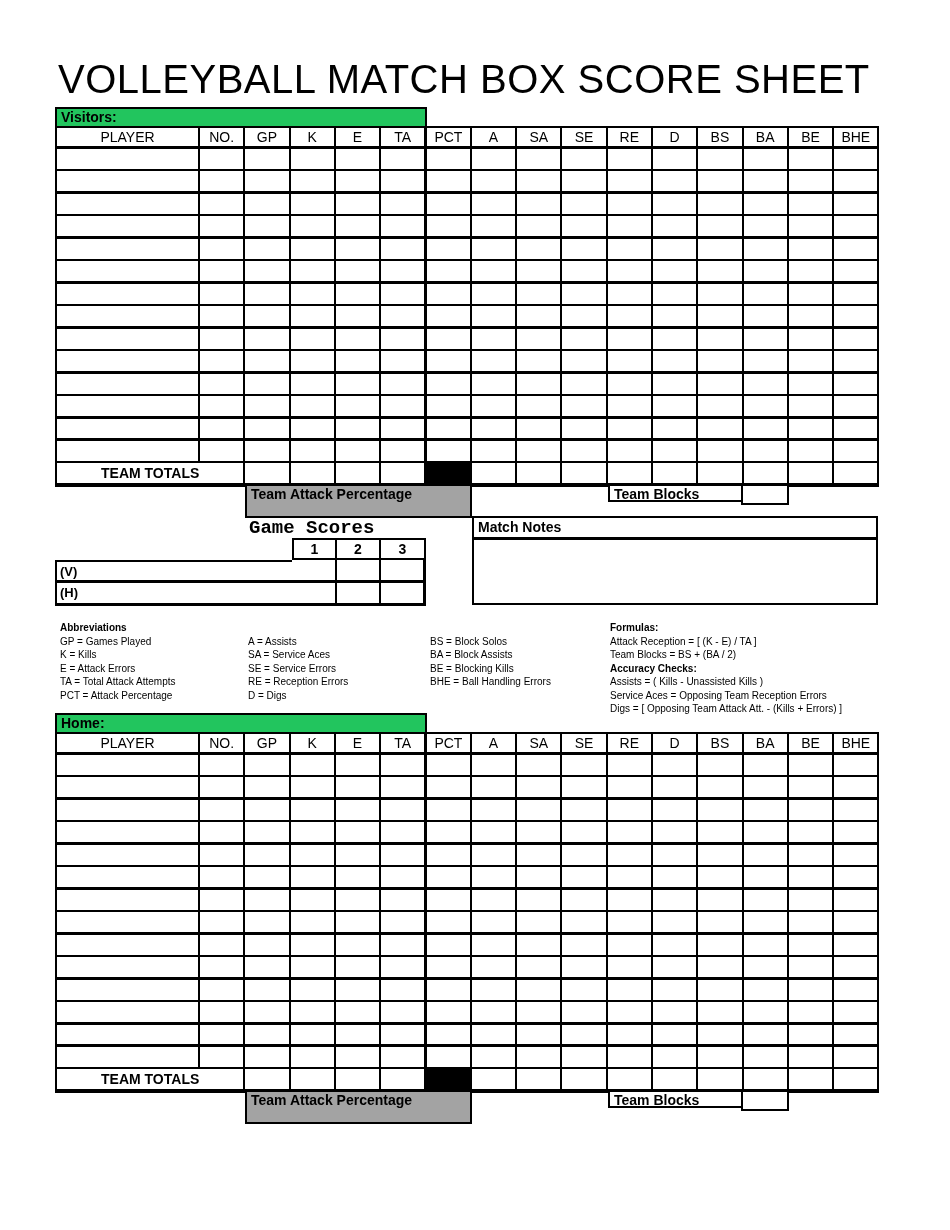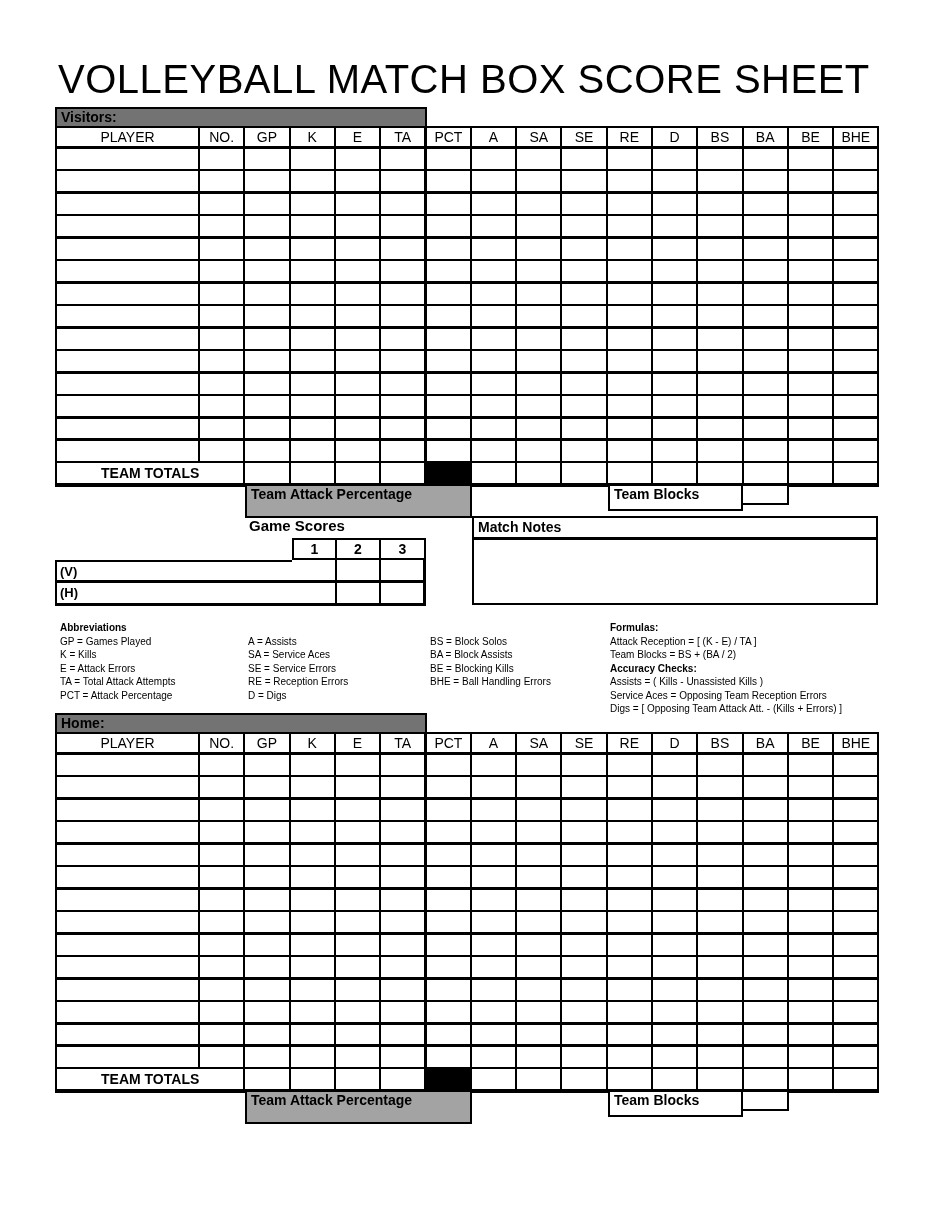--- a/index.html
+++ b/index.html
@@ -5,46 +5,46 @@
   html,body{margin:0;padding:0;background:#fff;}
   .page{position:relative;width:950px;height:1230px;background:#ffffff;overflow:hidden;
         font-family:"Liberation Sans","DejaVu Sans",sans-serif;color:#000;}
   .abs{position:absolute;box-sizing:border-box;}
 
   
   .main-title{left:58px;top:57px;font-size:40px;font-weight:400;letter-spacing:.5px;white-space:nowrap;}
 
   
   .team-box{left:55px;width:372px;height:21px;border:2px solid #000;
-            font-size:14px;font-weight:bold;line-height:17px;padding-left:4px;background:#737373;}
+            font-size:14px;font-weight:bold;line-height:17px;padding-left:4px;background:#22c55e;}
 
   
   table.boxscore{position:absolute;left:55px;width:824px;border-collapse:collapse;table-layout:fixed;background:#fff;}
   table.boxscore col{width:45.3px;}
   table.boxscore col.c-player{width:143px;}
   table.boxscore th, table.boxscore td{border:2px solid #000;padding:0;overflow:hidden;}
   table.boxscore tr.hdr{height:20px;}
   table.boxscore th{font-size:14px;font-weight:normal;border-bottom:3px solid #000;text-align:center;}
   table.boxscore tr.datarow{height:22.5px;}
   table.boxscore tr.thick td{border-bottom:3px solid #000;}
   table.boxscore tr.totals{height:23px;}
   table.boxscore tr.totals td{border-bottom:4px solid #000;}
   table.boxscore td.totals-label{font-size:14px;font-weight:bold;text-align:center;}
   table.boxscore .col-pct{border-left:3px solid #000;}
   table.boxscore td.filled{background:#000000;}
 
   
   .tap-box{left:245px;width:227px;height:34px;border:2px solid #000;font-size:14px;font-weight:bold;
            line-height:17px;padding-left:4px;background:#a3a3a3;}
-  .tb-box{left:608px;width:135px;height:27px;border:2px solid #000;font-size:14px;font-weight:bold;
+  .tb-box{left:608px;width:135px;height:18px;border:2px solid #000;font-size:14px;font-weight:bold;
           line-height:17px;padding-left:4px;background:#fff;}
   .tb-val{left:741px;width:48px;height:21px;border:2px solid #000;background:#fff;}
 
   
-  .gs-title{left:249px;top:517px;font-size:15px;font-weight:bold;}
+  .gs-title{left:249px;top:517px;font-size:19px;font-weight:bold;font-family:Liberation Mono, monospace;}
   .gs-grid{left:55px;top:538px;display:grid;grid-template-columns:237px 45px 44px 45px;
            grid-template-rows:22px 23px 23px;}
   .gs-grid>div{box-sizing:border-box;}
   .gs-h{border:2px solid #000;border-left:none;font-size:14px;font-weight:bold;text-align:center;line-height:19px;}
   .gs-h.first{border-left:2px solid #000;}
   .gs-label{border-left:2px solid #000;border-bottom:3px solid #000;border-top:2px solid #000;
             font-size:13px;font-weight:bold;line-height:20px;padding-left:3px;}
   .gs-label.second{border-top:none;}
   .gs-cell{border-right:2px solid #000;border-bottom:3px solid #000;}
   .gs-cell.lastcol{border-right:3px solid #000;}

